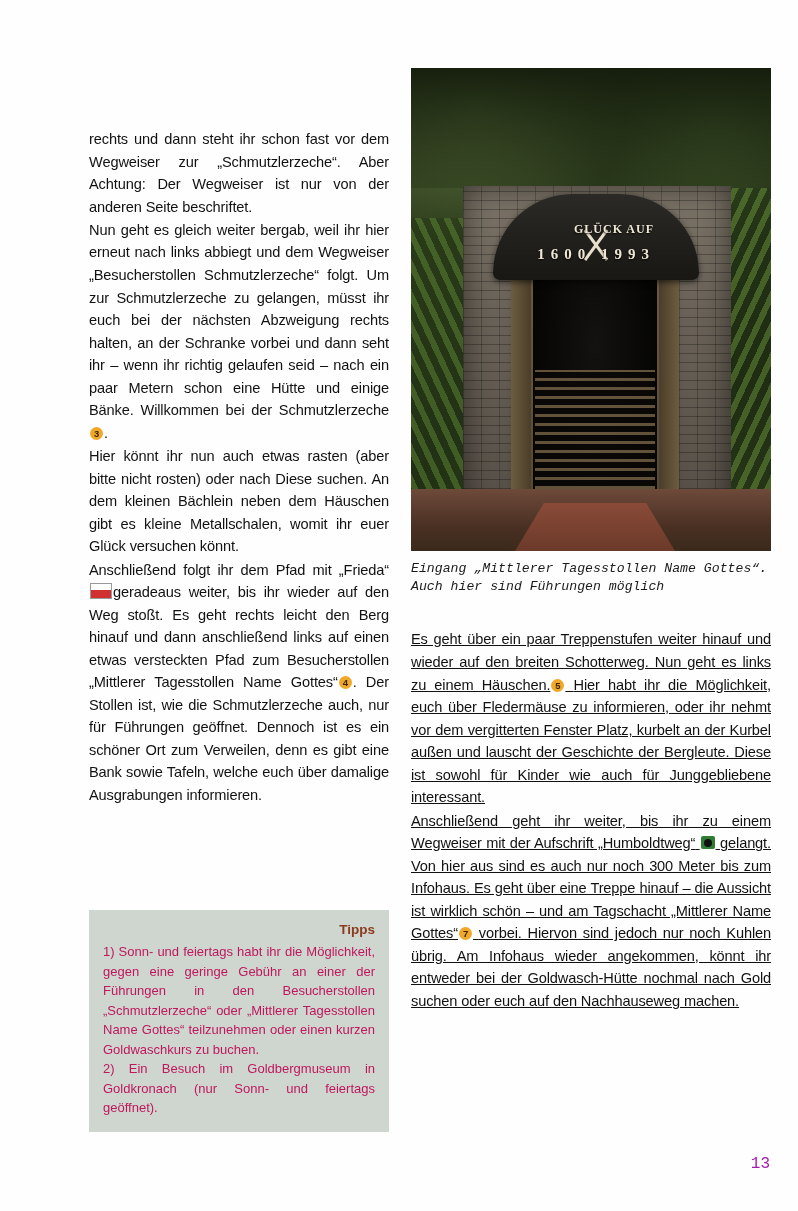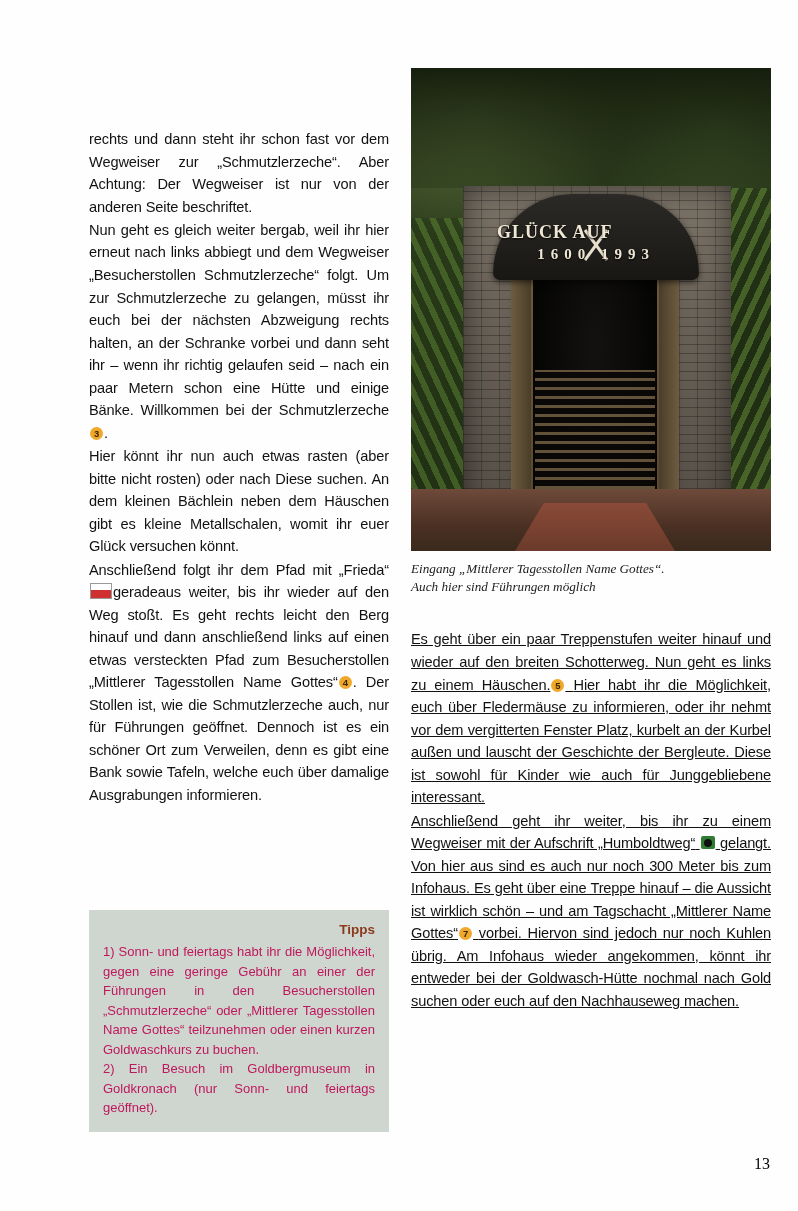--- a/index.html
+++ b/index.html
@@ -100,26 +100,26 @@
   
   .photo .board {
     position: absolute;
     left: 82px; top: 126px; width: 206px; height: 86px;
     background: linear-gradient(180deg, #2c2a26 0%, #191714 100%);
     border-radius: 96px 96px 8px 8px;
     box-shadow: 0 2px 6px rgba(0,0,0,0.6);
   }
   .photo .board-text {
     position: absolute;
-    top: 28px; left: 4px; width: 100%;
-    text-align: left;
+    top: 28px; left: 18px; width: 100%;
+    text-align: center;
     color: #efe7d4;
     font-family: "Liberation Serif", serif;
     font-weight: bold;
-    font-size: 18px;
+    font-size: 12px;
     letter-spacing: 1px;
     text-shadow: 0 1px 2px #000;
   }
   .photo .board-year {
     position: absolute;
     top: 52px; left: 0; width: 100%;
     text-align: center;
     color: #efe7d4;
     font-family: "Liberation Serif", serif;
     font-weight: bold;
@@ -167,21 +167,21 @@
   }
   .photo .path {
     position: absolute;
     left: 104px; bottom: 0; width: 160px; height: 48px;
     background: linear-gradient(180deg, #8a4a38 0%, #6b3a2a 100%);
     clip-path: polygon(18% 0, 82% 0, 100% 100%, 0 100%);
   }
 
   .caption {
     margin-top: 9px;
-    font-family: Liberation Serif, serif;
+    font-family: Liberation Mono, monospace;
     font-style: italic;
     font-size: 13.2px;
     line-height: 1.38;
     color: #1b1b1b;
   }
 
   .right-text {
     margin-top: 32px;
     text-decoration: underline;
   }
@@ -249,23 +249,23 @@
     vertical-align: -2px;
     margin: 0 1px;
     background: linear-gradient(180deg, #ffffff 0 45%, #d03030 45% 100%);
     border: 0.5px solid #999;
   }
 
   .page-number {
     position: absolute;
     right: 28px;
     bottom: 38px;
-    font-family: Liberation Serif, serif;
+    font-family: Liberation Mono, monospace;
     font-size: 16px;
-    color: #000000;
+    color: #a21caf;
   }
 </style>
 </head>
 <body>
 
 <div class="page">
 
   <div class="col-left body-text">
     <p><span>rechts und dann steht ihr schon fast vor dem Wegweiser zur „Schmutzlerzeche“. Aber Achtung: Der Wegweiser ist nur von der anderen Seite beschriftet.</span></p>
     <p><span>Nun geht es gleich weiter bergab, weil ihr hier erneut nach links abbiegt und dem Wegweiser „Besucherstollen Schmutzlerzeche“ folgt. Um zur Schmutzlerzeche zu gelangen, müsst ihr euch bei der nächsten Abzweigung rechts halten, an der Schranke vorbei und dann seht ihr – wenn ihr richtig gelaufen seid – nach ein paar Metern schon eine Hütte und einige Bänke. Willkommen bei der Schmutzlerzeche</span><span class="marker">3</span>.</p>

